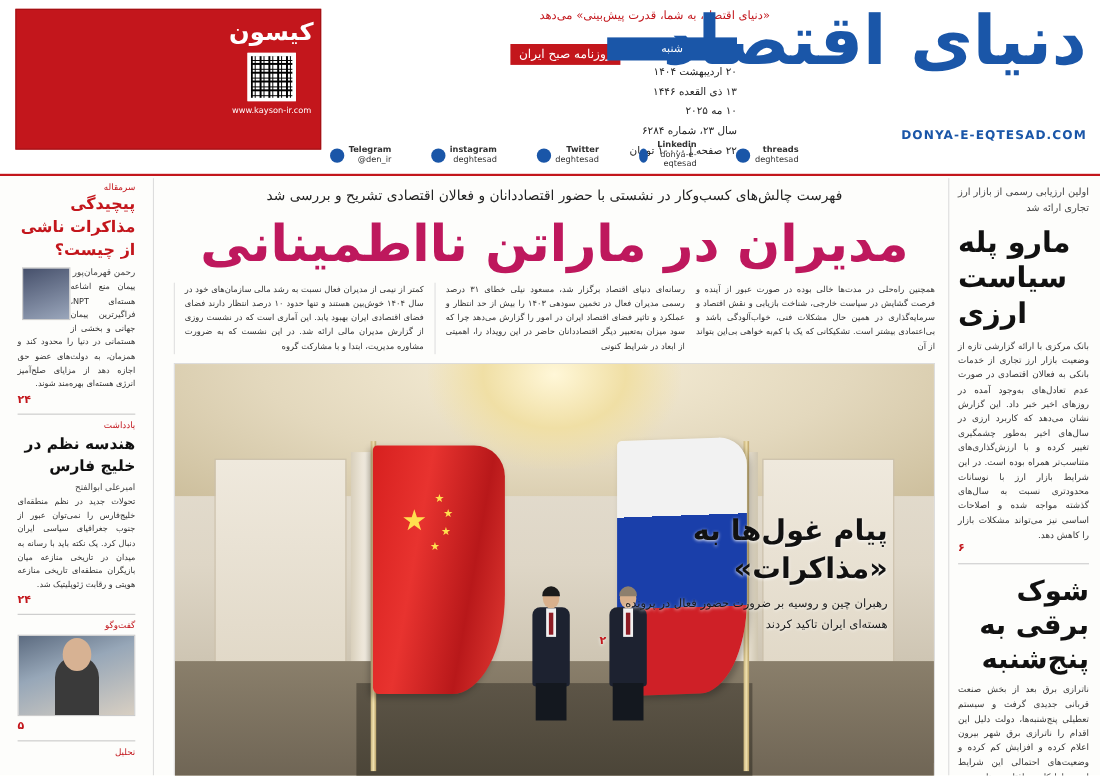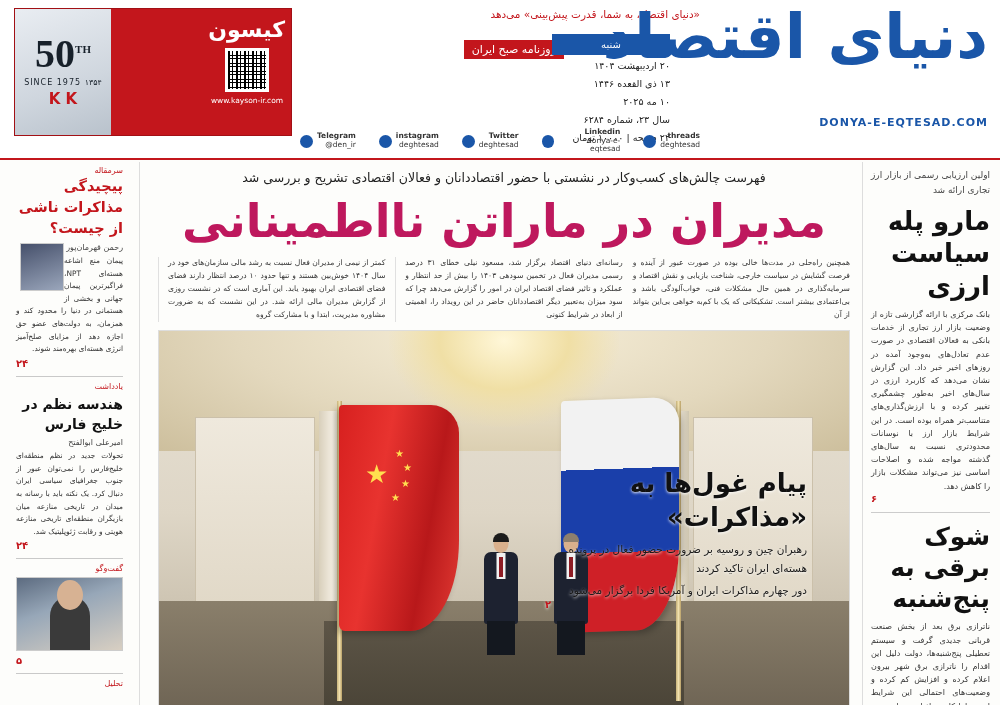--- a/index.html
+++ b/index.html
@@ -88,21 +88,21 @@
   .issuebox {
     position: absolute; top: 34px; right: 330px; width: 118px; direction: rtl;
     text-align: right; font-size: 9.5px; color: #222; line-height: 1.9;
   }
   .issue-day {
     background: #1a56a8; color: #fff; text-align: center; font-size: 10px;
     padding: 1px 0; margin-bottom: 2px;
   }
   .socialbar {
     position: absolute; bottom: 4px; right: 300px; left: 300px;
-    display: flex; flex-direction: row-reverse; justify-content: flex-start; gap: 23px;
+    display: flex; flex-direction: row-reverse; justify-content: flex-start; gap: 36px;
     direction: rtl;
   }
   .social {
     display: flex; flex-direction: row-reverse; align-items: center; gap: 4px;
     font-size: 7.5px; color: #333; line-height: 1.15;
   }
   .sicon {
     width: 13px; height: 13px; border-radius: 50%; background: #1a56a8;
     display: inline-block;
   }
@@ -112,21 +112,21 @@
   
   .body { position: absolute; top: 162px; left: 0; width: 1000px; height: 543px; }
 
   .col-right {
     position: absolute; top: 0; right: 0; width: 138px; height: 543px;
     padding: 6px 10px 0 8px; direction: rtl; border-left: 1px solid #ddd;
   }
   .kicker { font-size: 9px; color: #444; line-height: 1.7; text-align: right; }
   .r-head {
     font-size: 26px; font-weight: bold; color: #111; line-height: 1.25;
-    text-align: right; margin: 6px 0 6px;
+    text-align: left; margin: 6px 0 6px;
   }
   .r-body {
     font-size: 8px; color: #333; line-height: 1.65; text-align: justify;
   }
   .pagenum { color: #c3161c; font-weight: bold; font-size: 10px; text-align: left; }
   .hr { border-top: 1px solid #ccc; margin: 8px 0; }
   .r-head2 {
     font-size: 25px; font-weight: bold; color: #111; line-height: 1.25;
     text-align: right; margin: 4px 0 6px;
   }
@@ -294,27 +294,20 @@
   .clearfix::after { content: ''; display: block; clear: both; }
 </style>
 </head>
 <body>
 
 <div class="page">
 
   <div class="topbar">
 
     <div class="ad-box">
-      <div class="ad-left">
-        <div class="ad-50"><span>50</span><span class="ad-th">TH</span></div>
-        <div class="ad-since">SINCE
-1975
-۱۳۵۴</div>
-        <div class="ad-kk">K K</div>
-      </div>
       <div class="ad-right">
         <div class="ad-brand">کیسون</div>
         <div class="ad-qr"></div>
         <div class="ad-url">www.kayson-ir.com</div>
       </div>
     </div>
 
     <div class="slogan">«دنیای اقتصاد، به شما، قدرت پیش‌بینی» می‌دهد</div>
 
     <div class="masthead-wrap">
@@ -415,21 +408,20 @@
           <div class="p-shirt"></div>
           <div class="p-tie"></div>
           <div class="p-legs"></div>
           <div class="p-head"></div>
           <div class="p-hair" style="background:#8d7f6d"></div>
         </div>
 
         <div class="caption-box">
           <div class="caption-title">پیام غول‌ها به «مذاکرات»</div>
           <div class="caption-sub">رهبران چین و روسیه بر ضرورت حضور فعال در پرونده هسته‌ای ایران تاکید کردند</div>
-          <div class="caption-sub2">دور چهارم مذاکرات ایران و آمریکا فردا برگزار می‌شود</div>
           <div class="pagenum">۲</div>
         </div>
       </div>
     </div>
 
     <div class="col-left">
 
       <div>
         <div class="l-label">سرمقاله</div>
         <div class="l-head">پیچیدگی مذاکرات ناشی از چیست؟</div>

